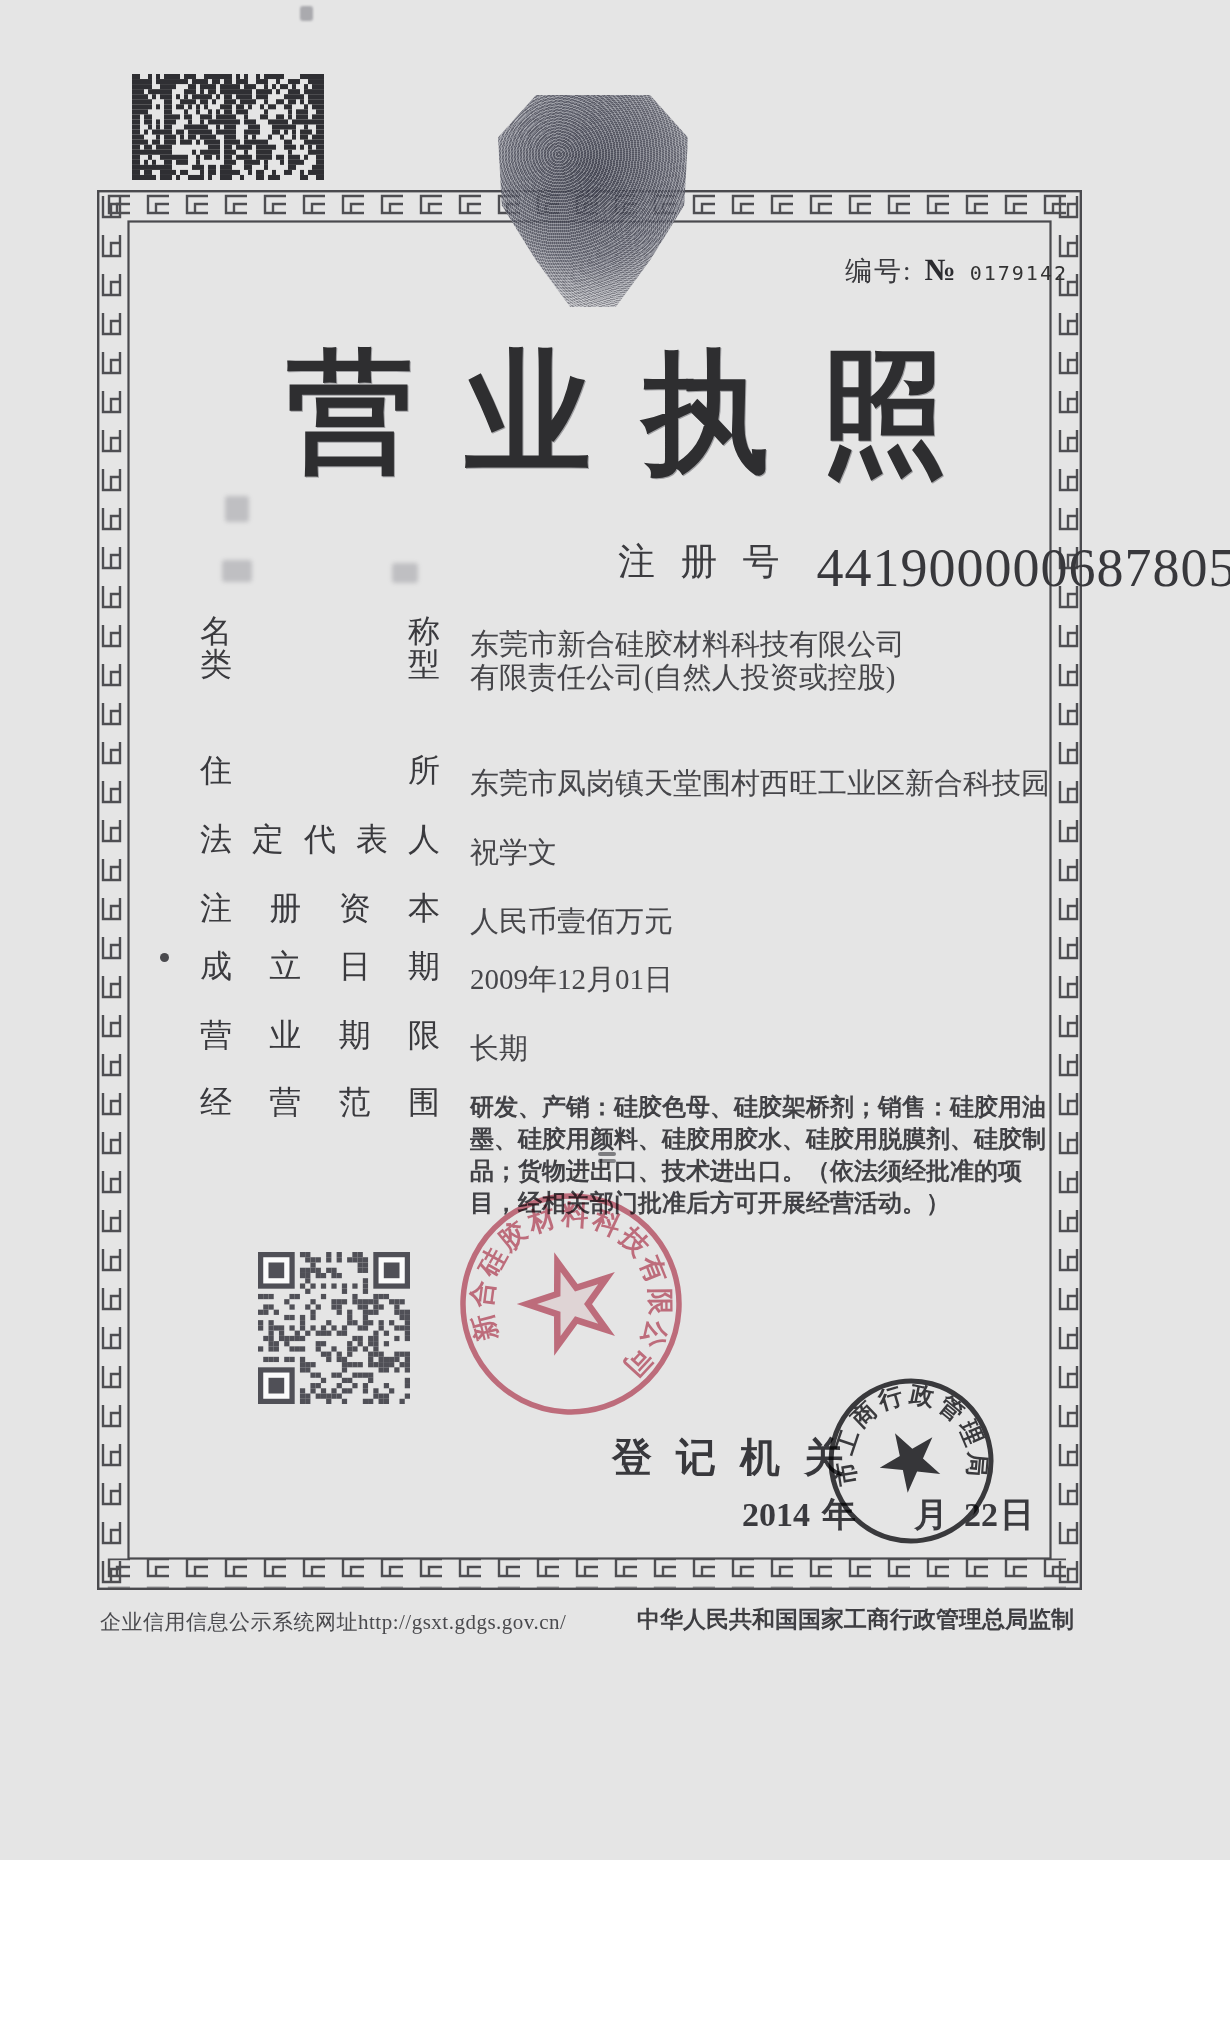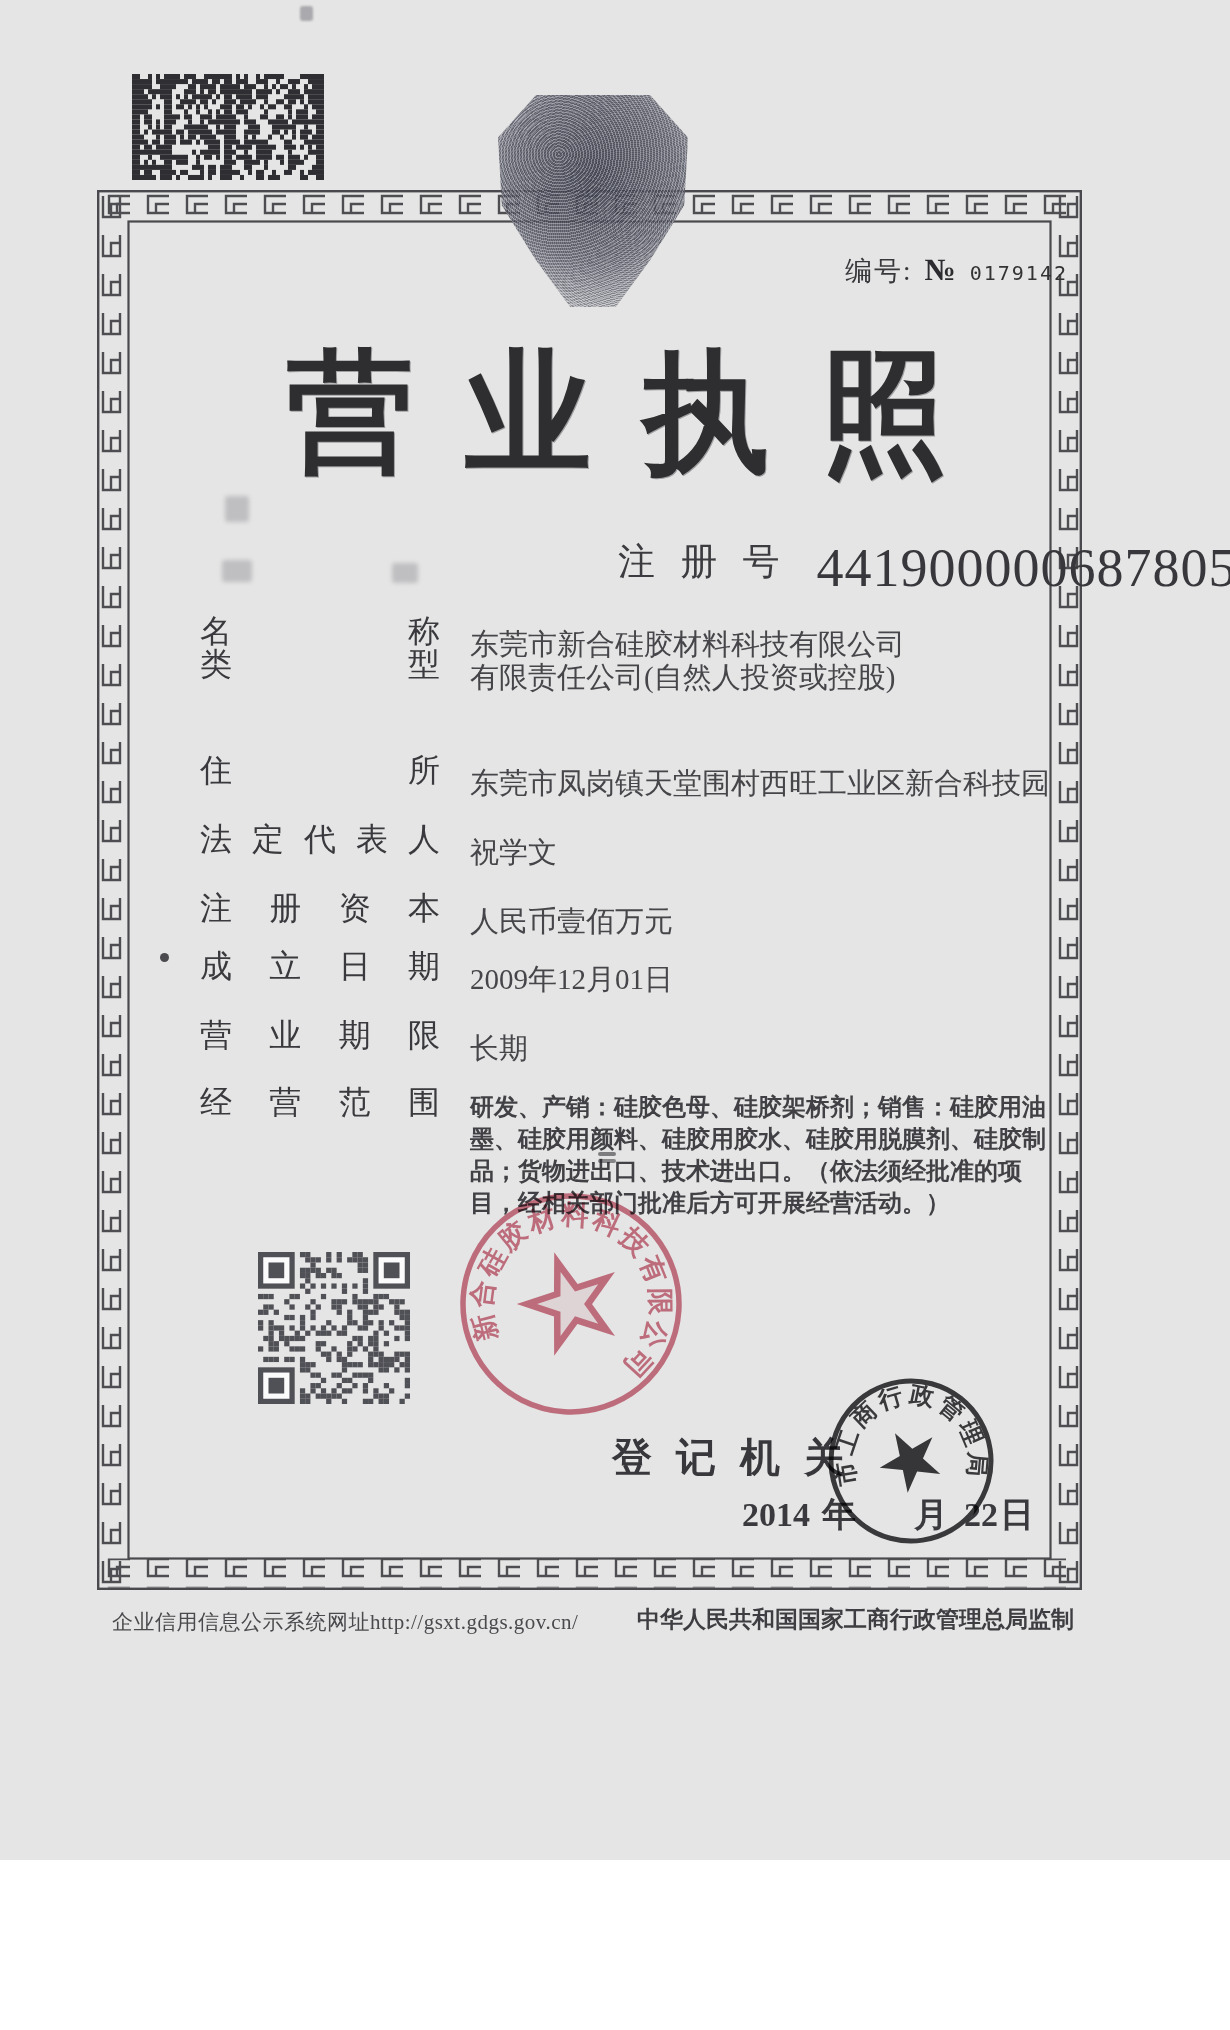--- a/index.html
+++ b/index.html
@@ -48,21 +48,21 @@
 
   .registry-label{position:absolute;left:612px;top:1430px;z-index:2;font-size:40px;font-weight:bold;
     color:#38383c;word-spacing:14px;white-space:nowrap;}
   .dateline{position:absolute;left:742px;top:1492px;z-index:2;display:flex;align-items:baseline;
     font-size:34px;color:#3a3a3e;font-weight:bold;white-space:nowrap;}
   .dateline .y-sfx{margin-left:12px;}
   .dateline .m-sfx{margin-left:58px;}
   .dateline .d-num{margin-left:16px;}
   .dateline .d-sfx{margin-left:2px;}
 
-  .footer-left{position:absolute;left:112px;top:1608px;z-index:2;font-size:21px;color:#4a4a4e;letter-spacing:.5px;}
+  .footer-left{position:absolute;left:100px;top:1608px;z-index:2;font-size:21px;color:#4a4a4e;letter-spacing:.5px;}
   .footer-right{position:absolute;right:156px;top:1604px;z-index:2;font-size:23px;font-weight:bold;color:#3e3e42;}
 
   
   .art{position:absolute;z-index:2;background:rgba(60,60,72,.22);filter:blur(2px);border-radius:3px;}
   .a1{left:225px;top:496px;width:24px;height:26px;}
   .a2{left:222px;top:560px;width:30px;height:22px;}
   .a3{left:392px;top:563px;width:26px;height:20px;}
   .a4{left:300px;top:6px;width:13px;height:15px;background:rgba(60,60,72,.35);filter:blur(1px);}
   .dot{left:160px;top:953px;width:9px;height:9px;border-radius:50%;background:rgba(35,35,40,.8);filter:none;}
   .tick{left:598px;top:1152px;width:18px;height:4px;background:rgba(40,40,46,.55);filter:none;box-shadow:0 7px 0 rgba(40,40,46,.5);}

